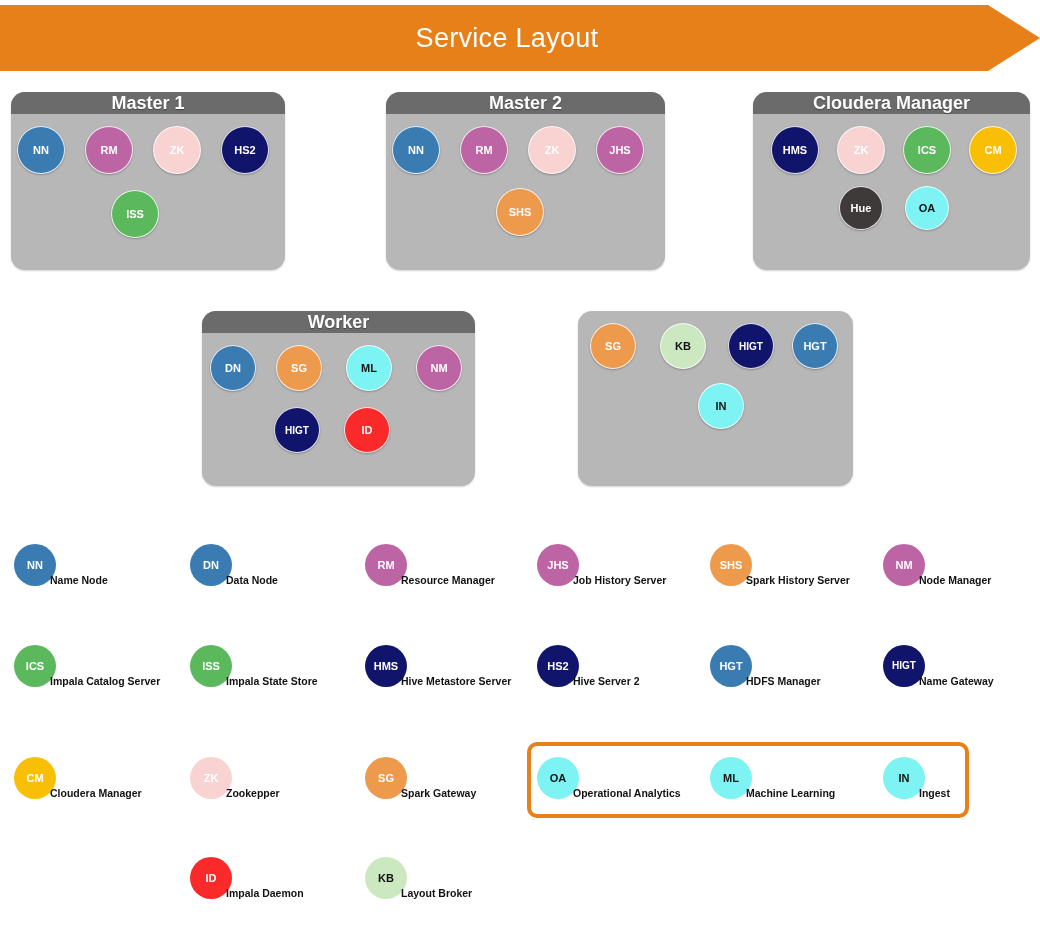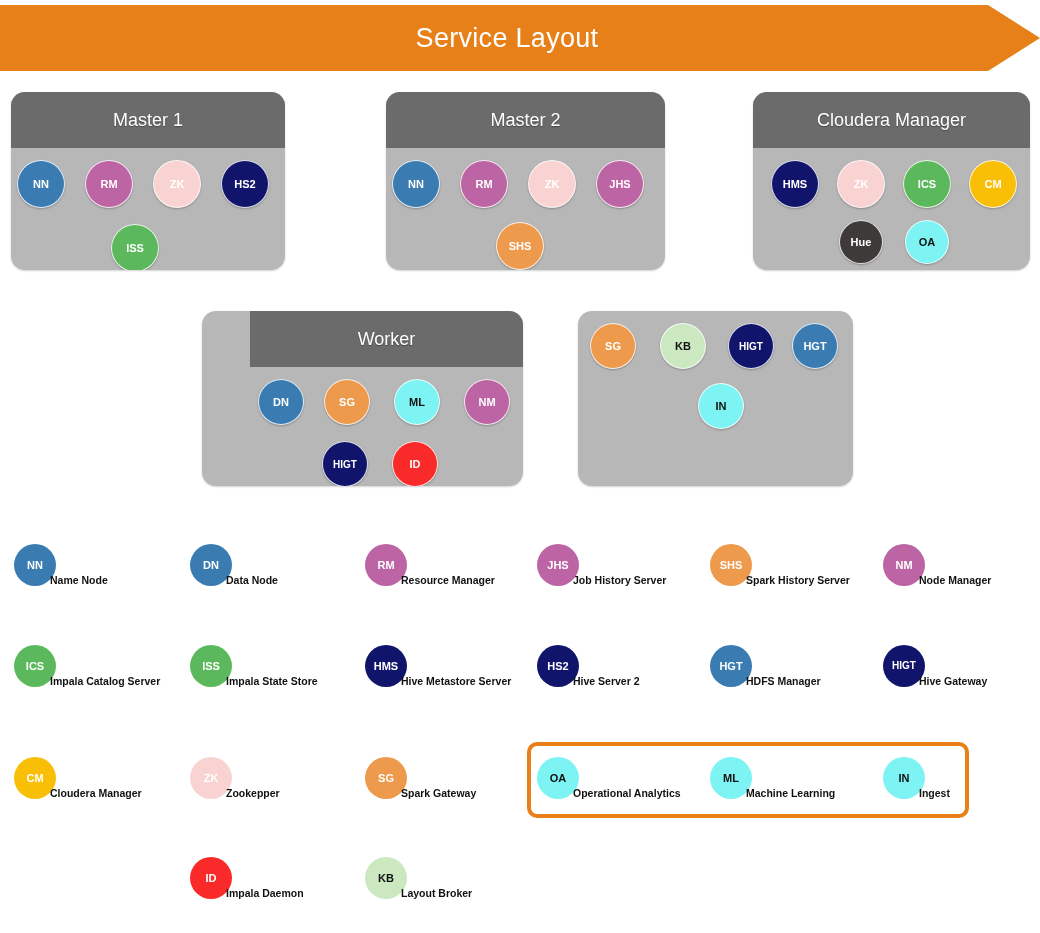--- a/index.html
+++ b/index.html
@@ -44,28 +44,28 @@
 
   
   .group {
     position: absolute;
     background: #B7B7B7;
     border-radius: 14px;
     box-shadow: 0 1px 2px rgba(0,0,0,0.18);
     overflow: hidden;
   }
   .group-head {
-    height: 56px;
+    height: 22px;
     background: #6B6B6B;
     color: #ffffff;
     display: flex;
     align-items: center;
     justify-content: center;
     font-size: 18px;
-    font-weight: normal;
+    font-weight: bold;
     text-shadow: 0 1px 1px rgba(0,0,0,0.35);
   }
   .group-body {
     position: relative;
     width: 100%;
     height: calc(100% - 38px);
   }
 
   
   .node {
@@ -155,21 +155,21 @@
       <div class="group-head">Cloudera Manager</div>
       <div class="group-body">
         <div class="node" style="left: 18px; top: 12px; width: 48px; height: 48px; background: rgb(17, 20, 107); color: rgb(255, 255, 255);">HMS</div>
         <div class="node" style="left: 84px; top: 12px; width: 48px; height: 48px; background: rgb(249, 210, 210); color: rgb(255, 255, 255);">ZK</div>
         <div class="node" style="left: 150px; top: 12px; width: 48px; height: 48px; background: rgb(92, 184, 92); color: rgb(255, 255, 255);">ICS</div>
         <div class="node" style="left: 216px; top: 12px; width: 48px; height: 48px; background: rgb(249, 191, 7); color: rgb(255, 255, 255);">CM</div>
         <div class="node" style="left: 86px; top: 72px; width: 44px; height: 44px; background: rgb(61, 58, 57); color: rgb(255, 255, 255);">Hue</div>
         <div class="node" style="left: 152px; top: 72px; width: 44px; height: 44px; background: rgb(125, 243, 243); color: rgb(17, 17, 17);">OA</div>
       </div>
     </div>
-    <div class="group" style="left: 202px; top: 311px; width: 273px; height: 175px; padding-left: 48px;">
+    <div class="group" style="left: 202px; top: 311px; width: 273px; height: 175px;">
       <div class="group-head">Worker</div>
       <div class="group-body">
         <div class="node" style="left: 8px; top: 12px; width: 46px; height: 46px; background: rgb(58, 124, 178); color: rgb(255, 255, 255);">DN</div>
         <div class="node" style="left: 74px; top: 12px; width: 46px; height: 46px; background: rgb(238, 154, 77); color: rgb(255, 255, 255);">SG</div>
         <div class="node" style="left: 144px; top: 12px; width: 46px; height: 46px; background: rgb(125, 243, 243); color: rgb(17, 17, 17);">ML</div>
         <div class="node" style="left: 214px; top: 12px; width: 46px; height: 46px; background: rgb(188, 100, 164); color: rgb(255, 255, 255);">NM</div>
         <div class="node" style="left: 72px; top: 74px; width: 46px; height: 46px; background: rgb(17, 20, 107); color: rgb(255, 255, 255); font-size: 10px;">HIGT</div>
         <div class="node" style="left: 142px; top: 74px; width: 46px; height: 46px; background: rgb(250, 42, 42); color: rgb(255, 255, 255);">ID</div>
       </div>
     </div>
@@ -224,21 +224,21 @@
     <div class="legend-item" style="left: 537px; top: 644px;">
       <div class="legend-dot" style="background: rgb(17, 20, 107); color: rgb(255, 255, 255);">HS2</div>
       <div class="legend-label">Hive Server 2</div>
     </div>
     <div class="legend-item" style="left: 710px; top: 644px;">
       <div class="legend-dot" style="background: rgb(58, 124, 178); color: rgb(255, 255, 255);">HGT</div>
       <div class="legend-label">HDFS Manager</div>
     </div>
     <div class="legend-item" style="left: 883px; top: 644px;">
       <div class="legend-dot" style="background: rgb(17, 20, 107); color: rgb(255, 255, 255); font-size: 10px;">HIGT</div>
-      <div class="legend-label">Hive Gateway</div>
+      <div class="legend-label">Name Gateway</div>
     </div>
     <div class="legend-item" style="left: 14px; top: 756px;">
       <div class="legend-dot" style="background: rgb(249, 191, 7); color: rgb(255, 255, 255);">CM</div>
       <div class="legend-label">Cloudera Manager</div>
     </div>
     <div class="legend-item" style="left: 190px; top: 756px;">
       <div class="legend-dot" style="background: rgb(249, 210, 210); color: rgb(255, 255, 255);">ZK</div>
       <div class="legend-label">Zookepper</div>
     </div>
     <div class="legend-item" style="left: 365px; top: 756px;">

